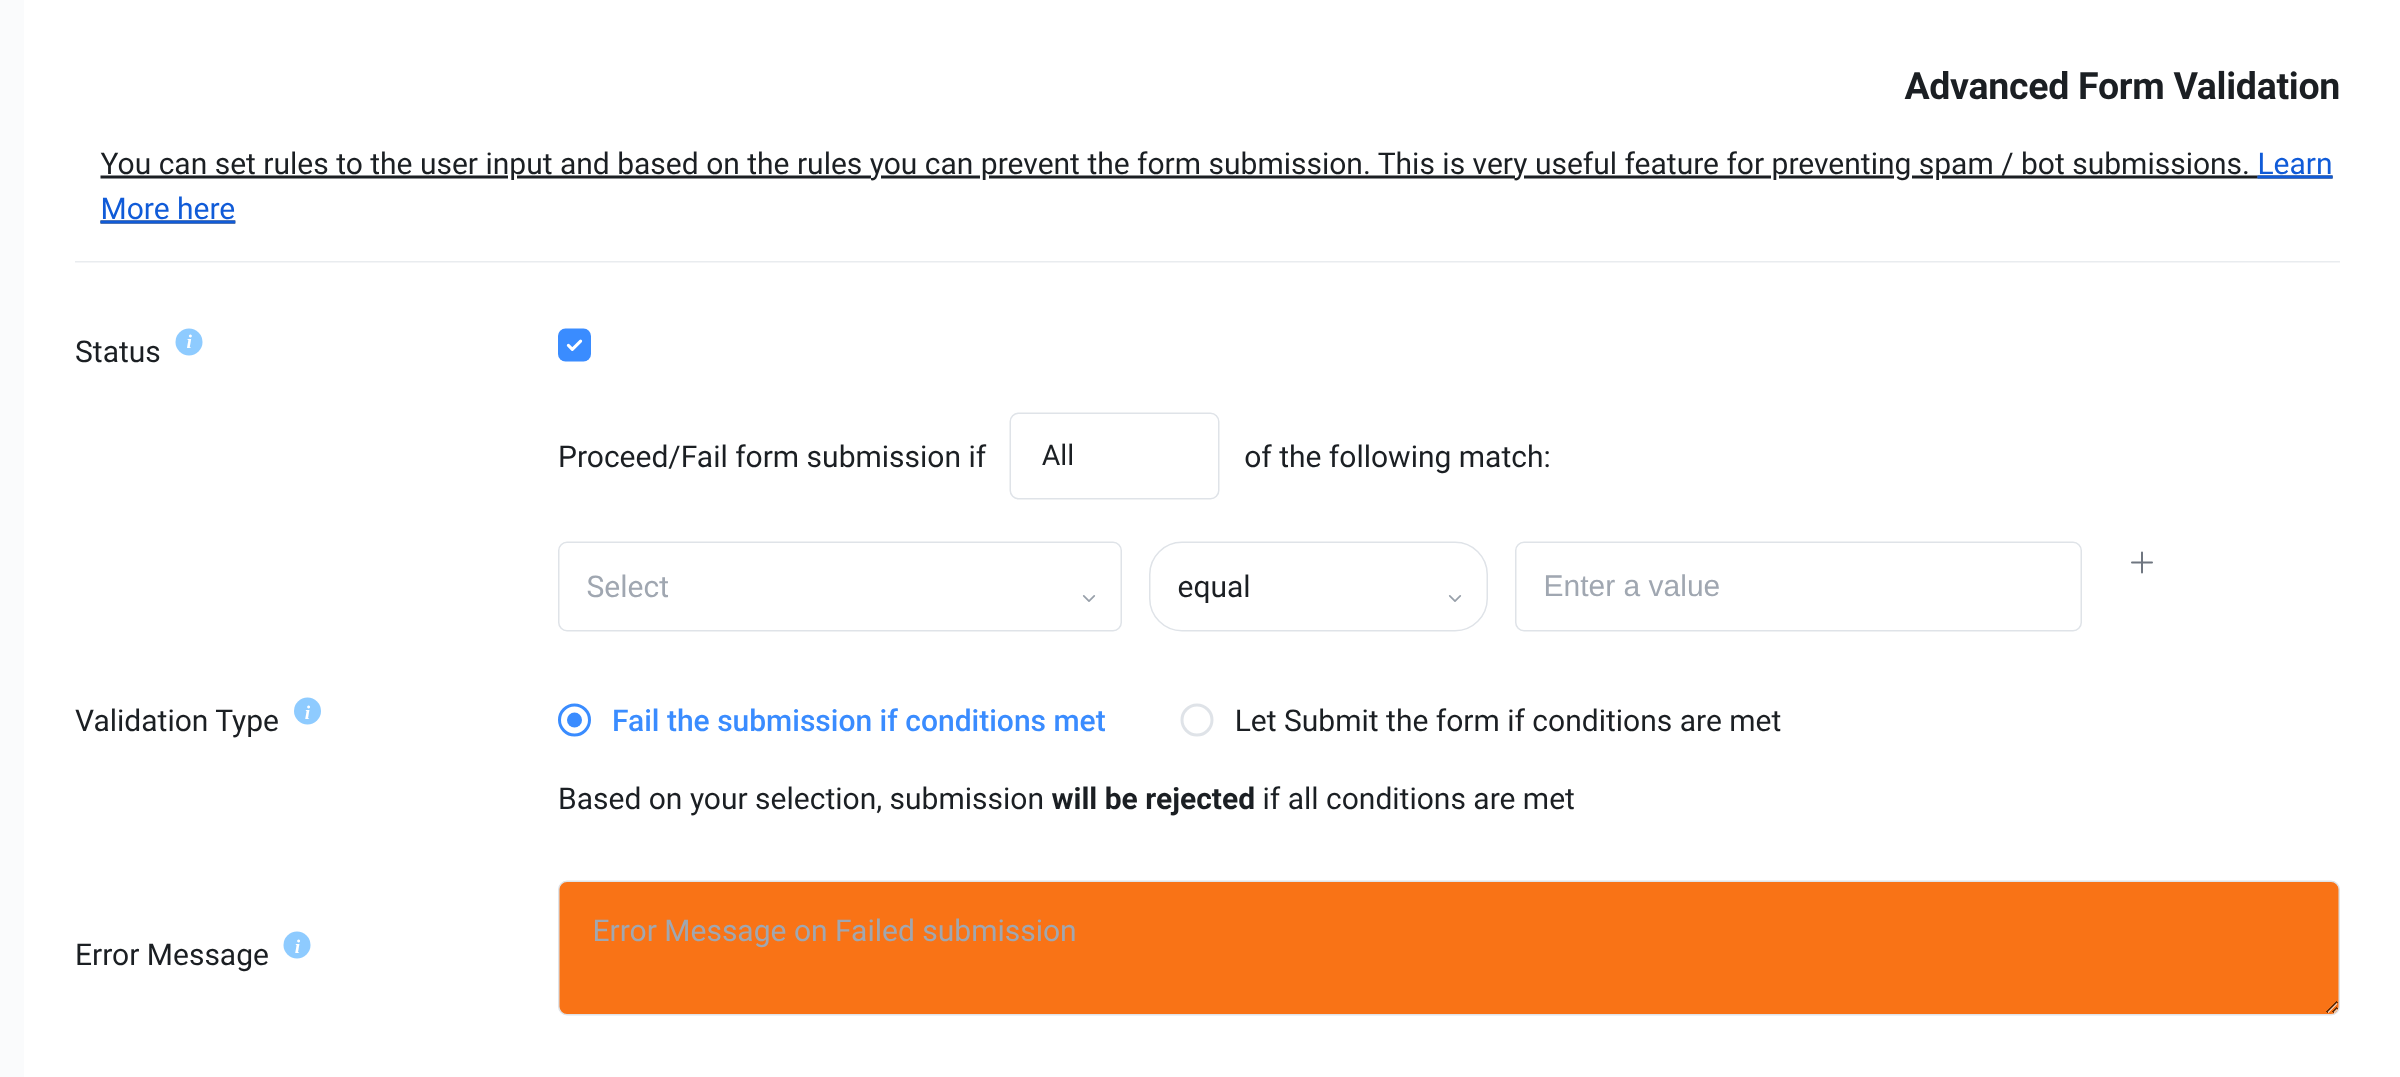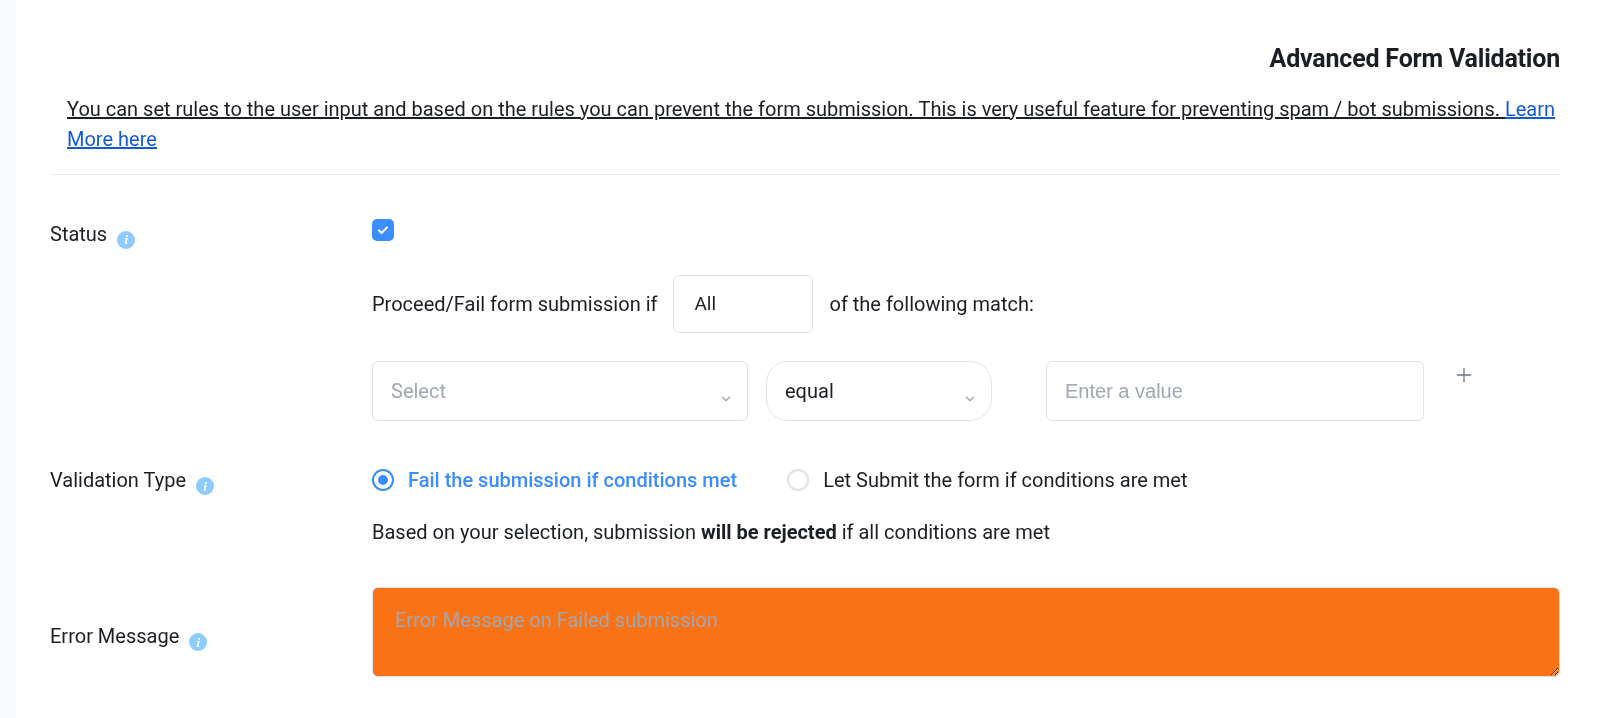--- a/index.html
+++ b/index.html
@@ -42,21 +42,21 @@
   }
   .header a { color: var(--link-blue); text-decoration: underline; }
   .rule { border: none; border-top: 1px solid var(--border-light); margin: 0 0 44px 0; }
 
   .row { display: flex; align-items: flex-start; margin-bottom: 44px; }
   .row.tight { margin-bottom: 40px; }
   .label-col {
     width: 322px;
     flex-shrink: 0;
     display: flex;
-    align-items: flex-end;
+    align-items: flex-start;
     gap: 10px;
     font-size: 20px;
     color: var(--text-dark);
   }
   .info-icon {
     width: 18px; height: 18px; border-radius: 50%;
     background: #8ecbff;
     display: inline-flex; align-items: center; justify-content: center;
     color: #fff; font-family: Georgia, 'Times New Roman', serif; font-style: italic;
     font-weight: 700; font-size: 13px; line-height: 1;
@@ -116,21 +116,20 @@
   .sel-field-2 { width: 226px; color: var(--text-dark); border-radius: 22px; }
   .input-value {
     border: 1px solid var(--border);
     border-radius: var(--radius);
     background: #fff;
     height: 60px;
     padding: 0 18px;
     font-size: 20px;
     width: 378px;
     color: var(--text-dark);
-    margin-left: 36px;
   }
   .input-value::placeholder { color: var(--text-muted); }
   .plus {
     width: 28px; height: 28px;
     display: inline-flex; align-items: center; justify-content: center;
     color: #6f7680; cursor: pointer;
     margin-left: 8px;
   }
   .plus svg { width: 20px; height: 20px; }
 

